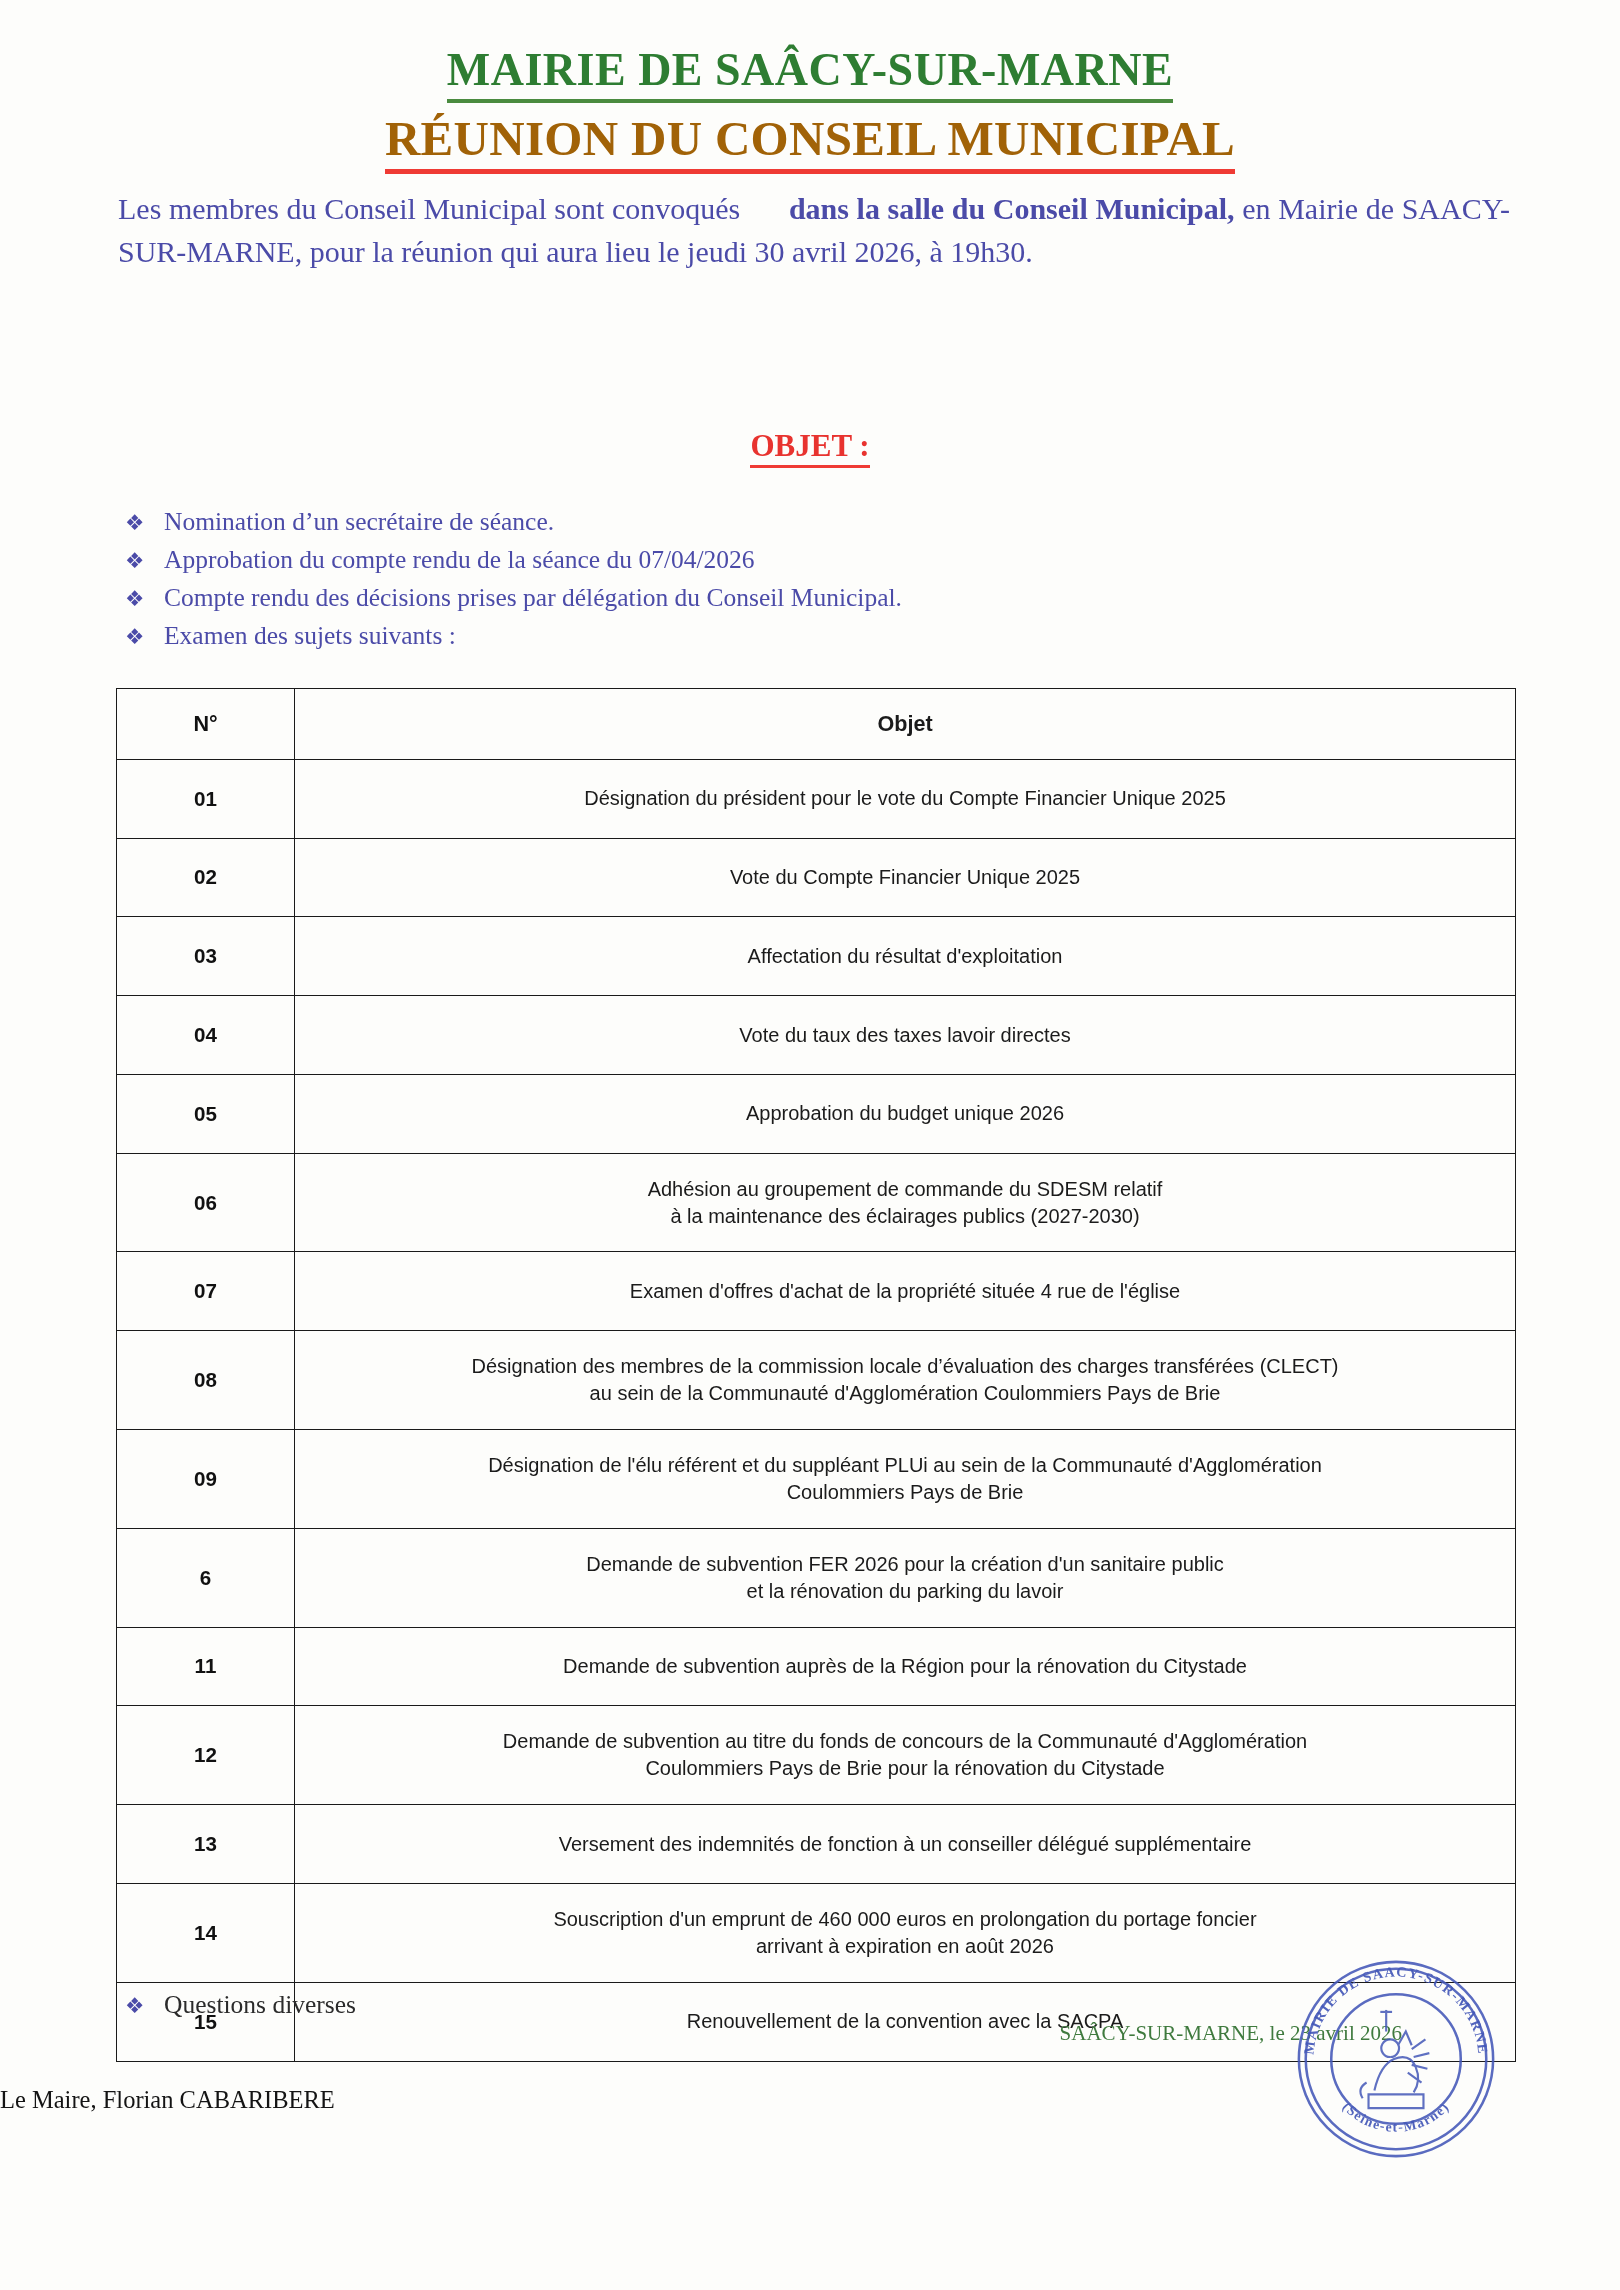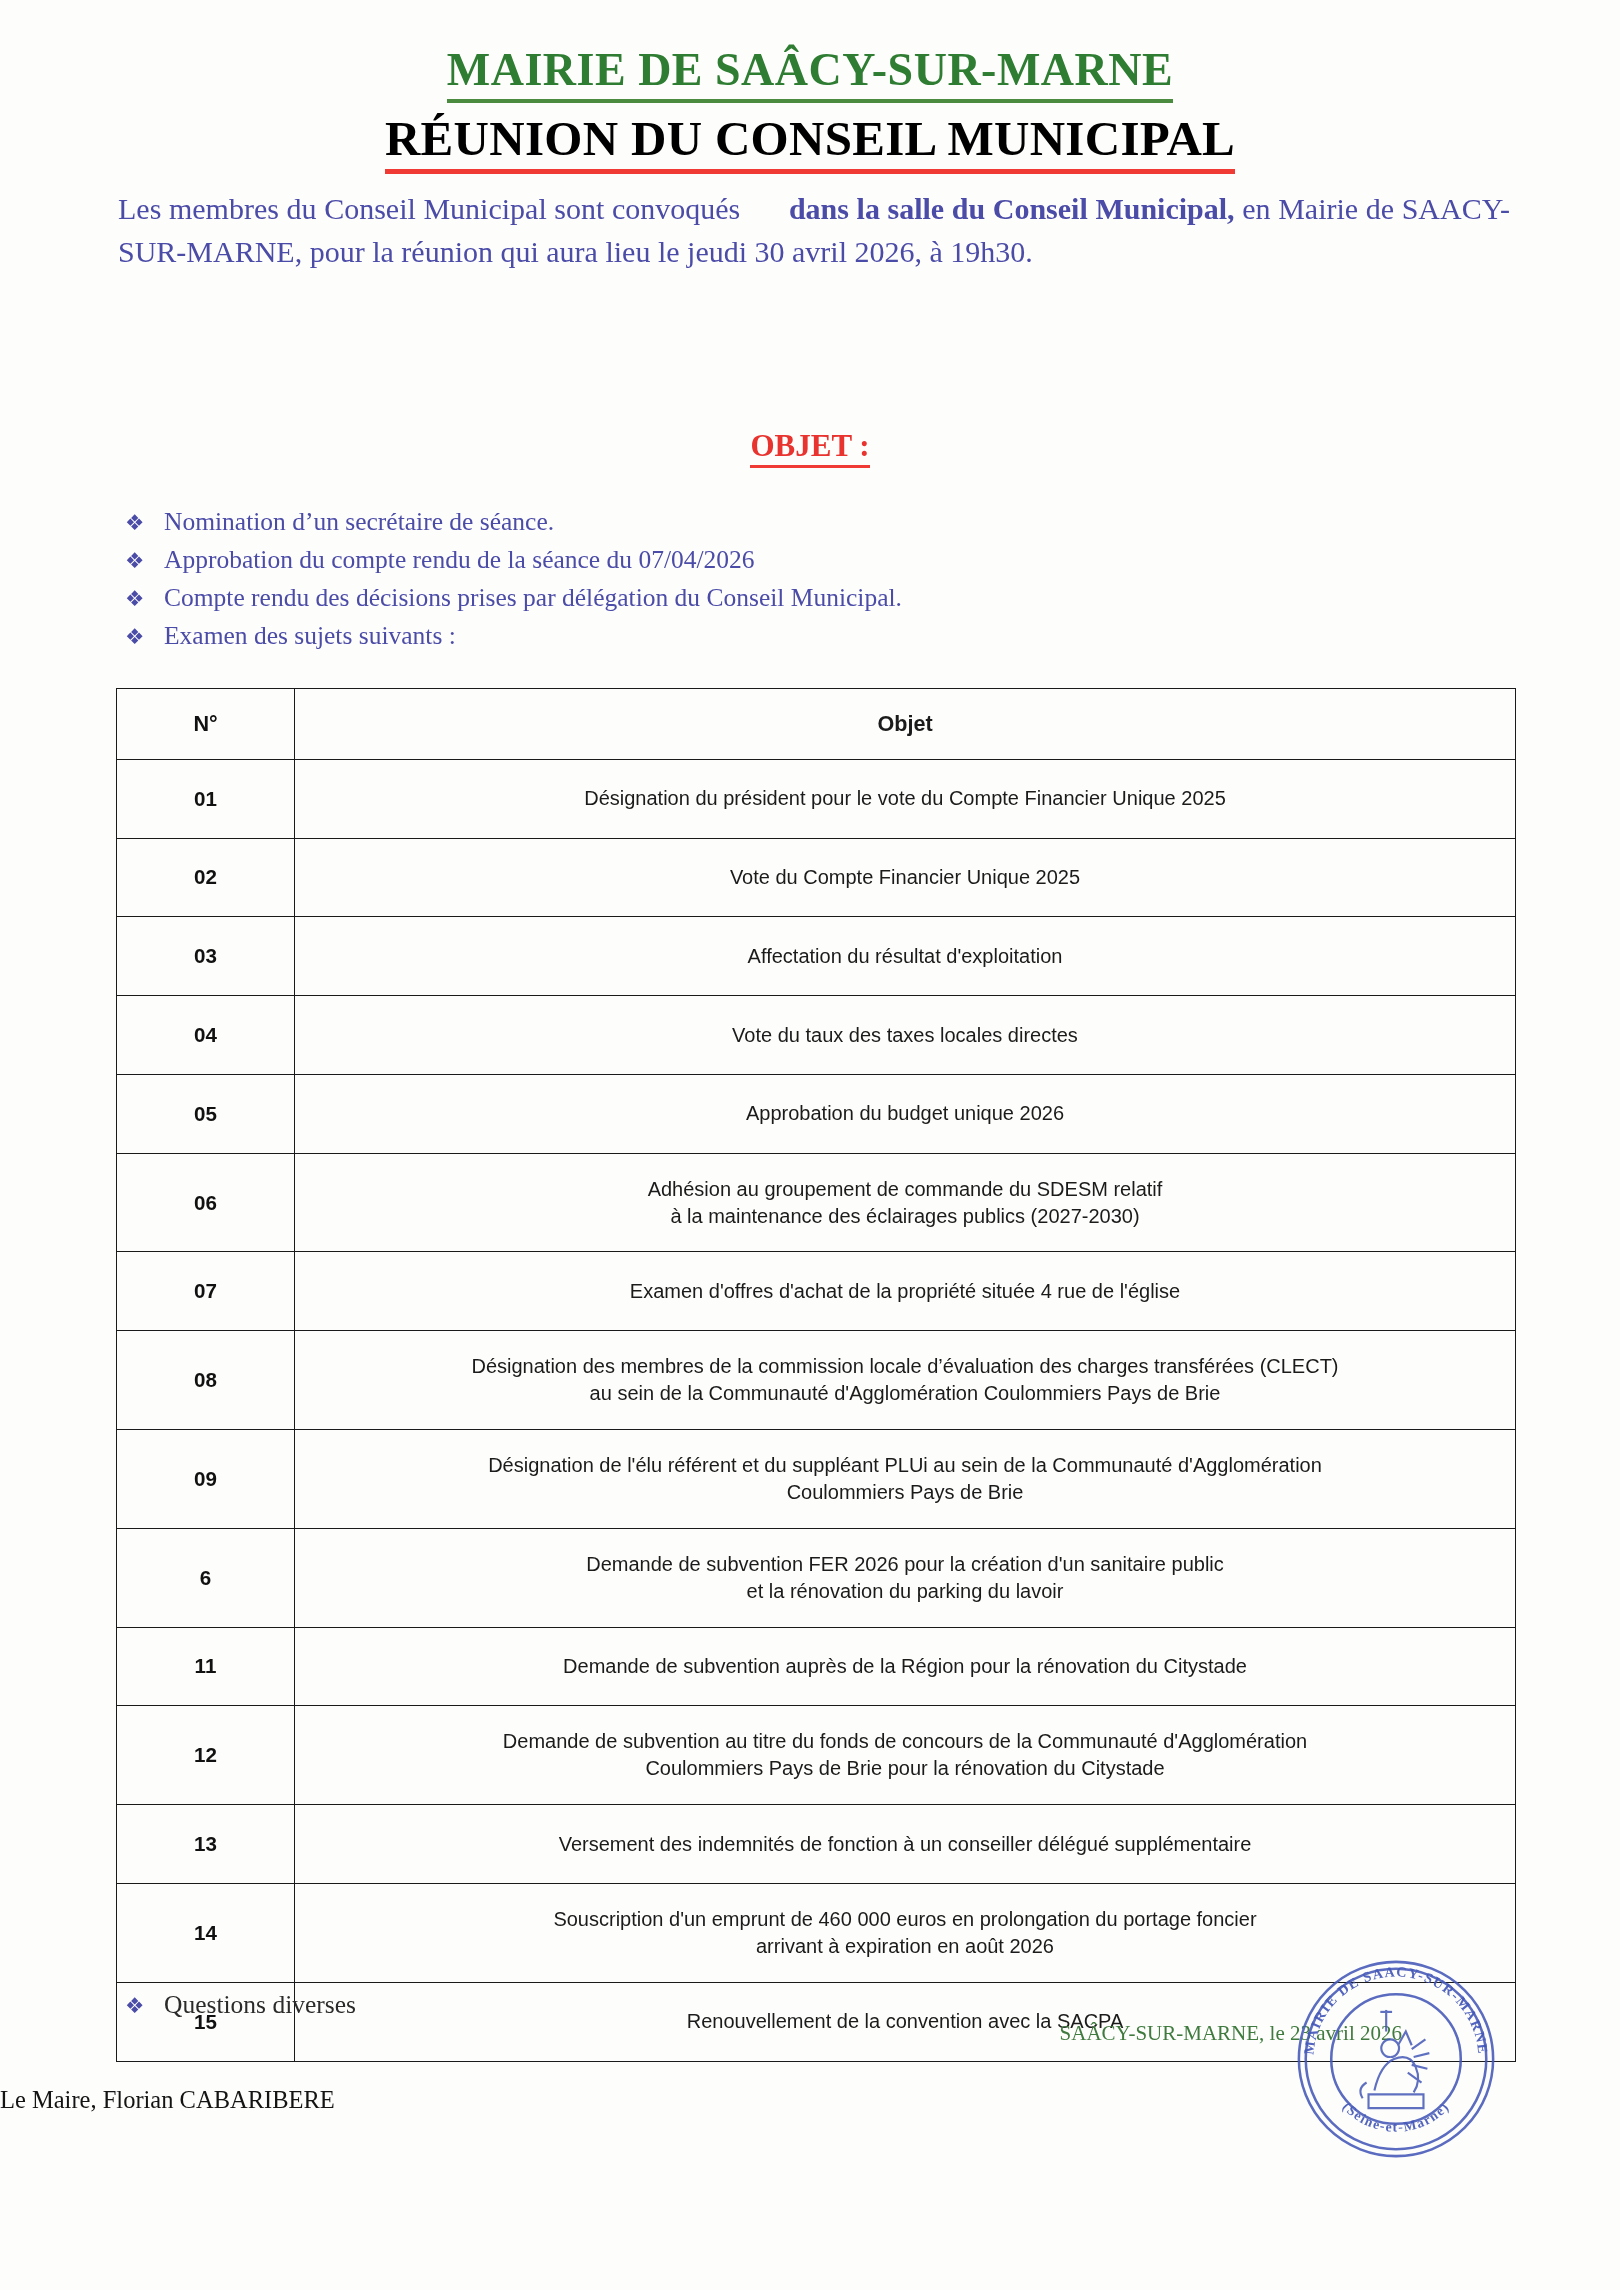--- a/index.html
+++ b/index.html
@@ -44,21 +44,21 @@
   .title-sub {
     position: absolute;
     top: 110px;
     left: 0;
     width: 1620px;
     text-align: center;
     font-family: "Liberation Serif", serif;
     font-weight: bold;
     font-size: 49px;
     letter-spacing: 0.3px;
-    color: #000000;
+    color: #a16207;
   }
   .title-sub span.ul {
     border-bottom: 5.9px solid #ef3b34;
     padding-bottom: 2px;
     display: inline-block;
   }
 
   
   .intro {
     position: absolute;
@@ -268,21 +268,21 @@
           </tr>
           <tr class="r1">
             <td class="num-cell">03</td>
             <td class="obj-cell">
               <div>Affectation du résultat d'exploitation</div>
             </td>
           </tr>
           <tr class="r1">
             <td class="num-cell">04</td>
             <td class="obj-cell">
-              <div>Vote du taux des taxes locales directes</div>
+              <div>Vote du taux des taxes lavoir directes</div>
             </td>
           </tr>
           <tr class="r1">
             <td class="num-cell">05</td>
             <td class="obj-cell">
               <div>Approbation du budget unique 2026</div>
             </td>
           </tr>
           <tr class="r2">
             <td class="num-cell">06</td>

